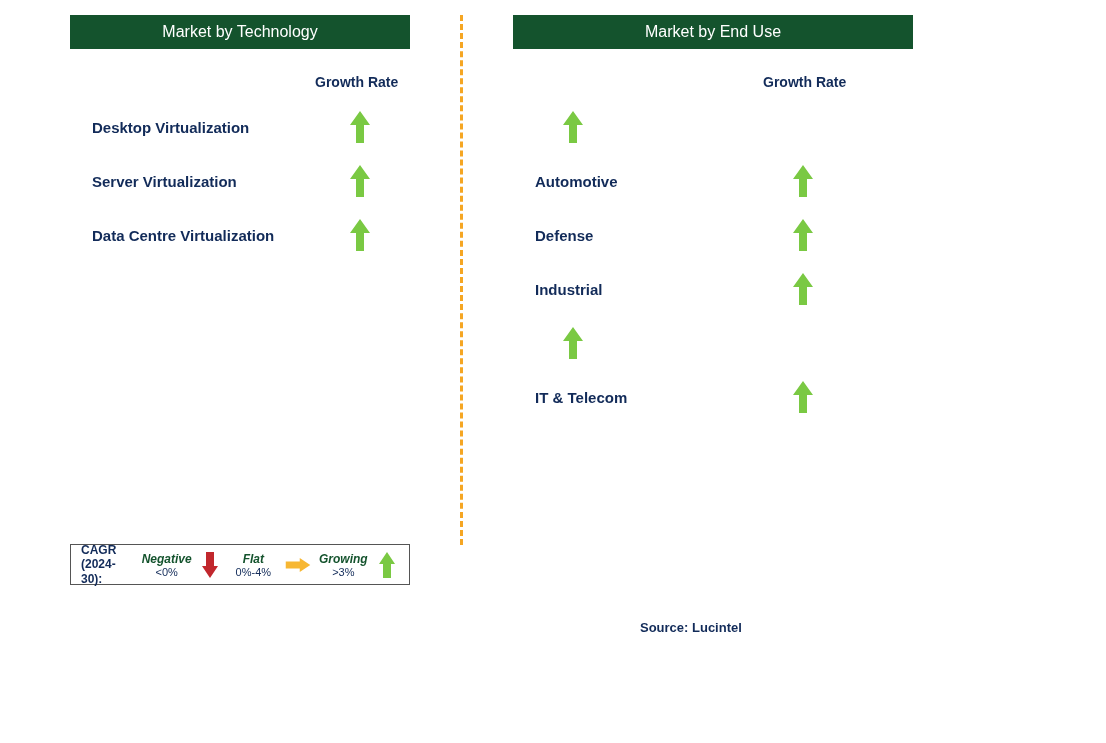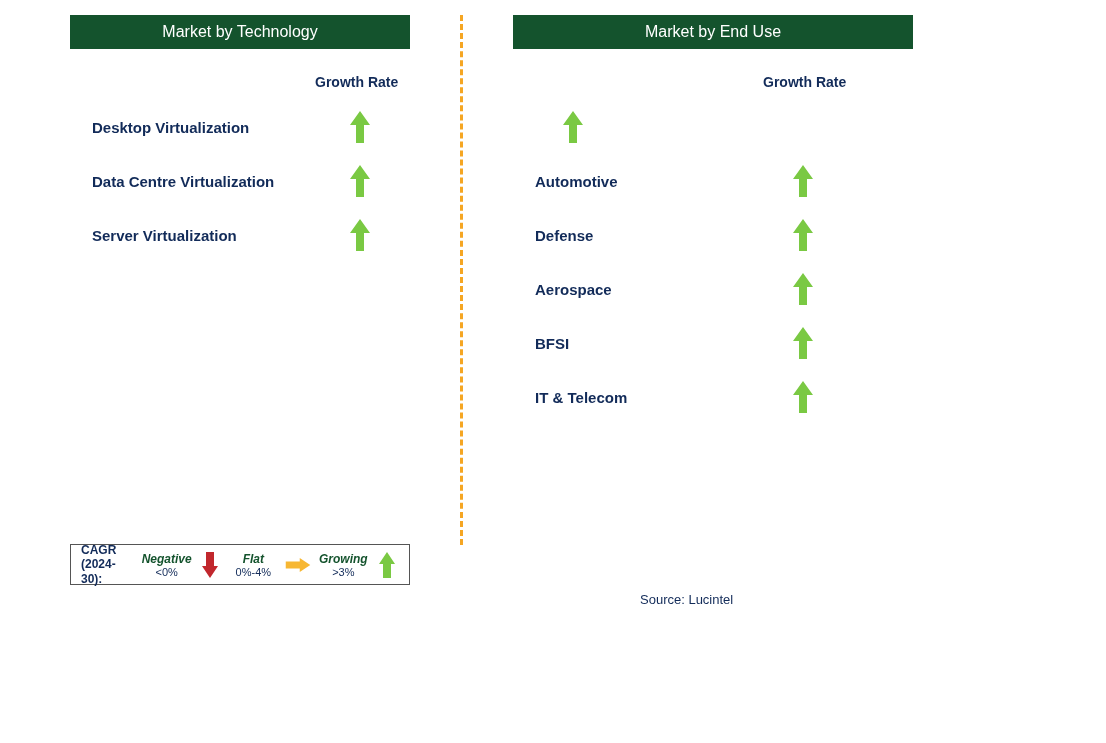--- a/index.html
+++ b/index.html
@@ -119,23 +119,23 @@
   }
   .legend .icon-slot {
     display: flex;
     align-items: center;
     justify-content: center;
     width: 28px;
   }
   .source {
     position: absolute;
     left: 640px;
-    top: 592px;
-    color: #122b59;
-    font-weight: normal;
+    top: 620px;
+    color: #122b59;
+    font-weight: bold;
     font-size: 13px;
   }
 </style>
 </head>
 <body>
 
 <div class="columns">
 
   <div class="col col-left">
     <div class="header">Market by Technology</div>
@@ -143,29 +143,29 @@
     <div class="rows">
       <div class="row">
         <div class="row-label">Desktop Virtualization</div>
         <div class="row-icon arrow-up">
           <svg width="24" height="36" viewBox="0 0 24 36">
               <path d="M12 2 L22 16 L16 16 L16 34 L8 34 L8 16 L2 16 Z" fill="#7ac943"></path>
             </svg>
         </div>
       </div>
       <div class="row">
+        <div class="row-label">Server Virtualization</div>
+        <div class="row-icon arrow-up">
+          <svg width="24" height="36" viewBox="0 0 24 36">
+              <path d="M12 2 L22 16 L16 16 L16 34 L8 34 L8 16 L2 16 Z" fill="#7ac943"></path>
+            </svg>
+        </div>
+      </div>
+      <div class="row">
         <div class="row-label">Data Centre Virtualization</div>
-        <div class="row-icon arrow-up">
-          <svg width="24" height="36" viewBox="0 0 24 36">
-              <path d="M12 2 L22 16 L16 16 L16 34 L8 34 L8 16 L2 16 Z" fill="#7ac943"></path>
-            </svg>
-        </div>
-      </div>
-      <div class="row">
-        <div class="row-label">Server Virtualization</div>
         <div class="row-icon arrow-up">
           <svg width="24" height="36" viewBox="0 0 24 36">
               <path d="M12 2 L22 16 L16 16 L16 34 L8 34 L8 16 L2 16 Z" fill="#7ac943"></path>
             </svg>
         </div>
       </div>
     </div>
   </div>
 
   <div class="divider"></div>
@@ -191,29 +191,28 @@
       </div>
       <div class="row">
         <div class="row-label">Defense</div>
         <div class="row-icon arrow-up">
           <svg width="24" height="36" viewBox="0 0 24 36">
               <path d="M12 2 L22 16 L16 16 L16 34 L8 34 L8 16 L2 16 Z" fill="#7ac943"></path>
             </svg>
         </div>
       </div>
       <div class="row">
-        <div class="row-label">Aerospace</div>
-        <div class="row-icon arrow-up">
-          <svg width="24" height="36" viewBox="0 0 24 36">
-              <path d="M12 2 L22 16 L16 16 L16 34 L8 34 L8 16 L2 16 Z" fill="#7ac943"></path>
-            </svg>
-        </div>
-      </div>
-      <div class="row">
-        <div class="row-label">BFSI</div>
+        <div class="row-label">Industrial</div>
+        <div class="row-icon arrow-up">
+          <svg width="24" height="36" viewBox="0 0 24 36">
+              <path d="M12 2 L22 16 L16 16 L16 34 L8 34 L8 16 L2 16 Z" fill="#7ac943"></path>
+            </svg>
+        </div>
+      </div>
+      <div class="row">
         <div class="row-icon arrow-up">
           <svg width="24" height="36" viewBox="0 0 24 36">
               <path d="M12 2 L22 16 L16 16 L16 34 L8 34 L8 16 L2 16 Z" fill="#7ac943"></path>
             </svg>
         </div>
       </div>
       <div class="row">
         <div class="row-label">IT &amp; Telecom</div>
         <div class="row-icon arrow-up">
           <svg width="24" height="36" viewBox="0 0 24 36">

